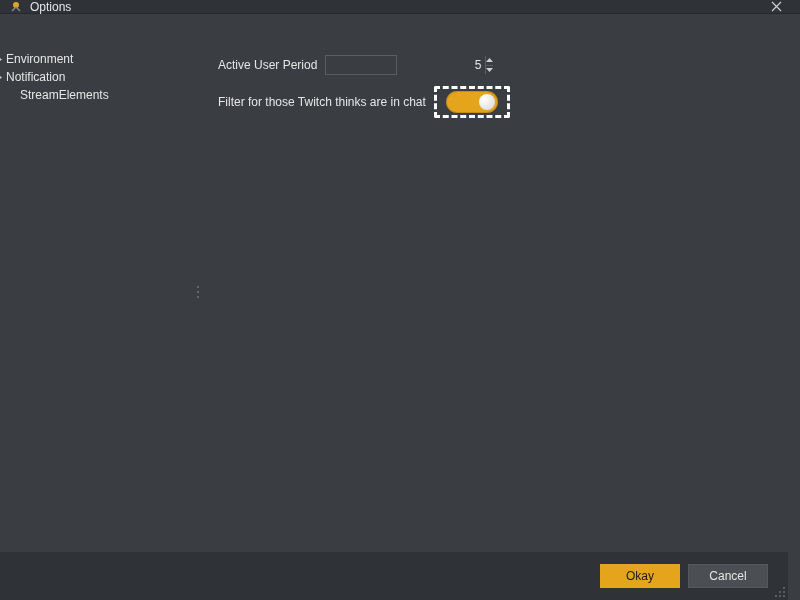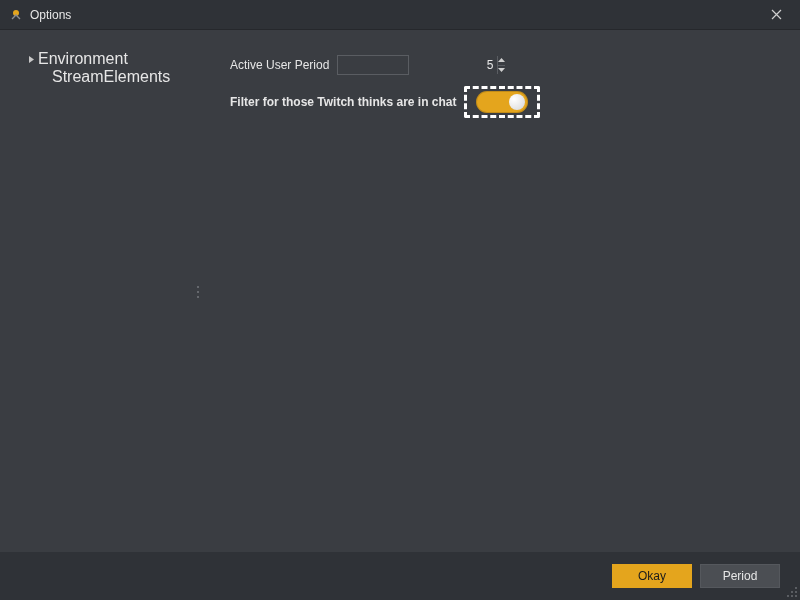--- a/index.html
+++ b/index.html
@@ -13,21 +13,21 @@
       width: 800px;
       height: 600px;
       background: #3a3d42;
       color: #e6e6e6;
       position: relative;
       overflow: hidden;
     }
 
     
     .titlebar {
-      height: 30px;
+      height: 14px;
       background: #2f3237;
       display: flex;
       align-items: center;
       padding: 0 6px 0 8px;
       font-size: 12px;
       border-bottom: 1px solid #26282c;
     }
     .title-icon {
       width: 16px;
       height: 16px;
@@ -53,22 +53,22 @@
       top: 32px;
       bottom: 48px;
       left: 0;
       right: 0;
       display: flex;
     }
 
     
     .sidebar {
       width: 202px;
-      padding: 18px 4px 4px 38px;
-      font-size: 16px;
+      padding: 18px 4px 4px 6px;
+      font-size: 12px;
       position: relative;
     }
     .nav-item {
       display: flex;
       align-items: center;
       height: 18px;
       cursor: default;
     }
     .nav-caret {
       width: 10px;
@@ -106,21 +106,20 @@
     .content {
       flex: 1;
       padding: 22px 16px 0 16px;
       font-size: 12px;
     }
     .row {
       display: flex;
       align-items: center;
       margin-bottom: 10px;
       height: 22px;
-      margin-left: 12px;
     }
     .row-label {
       white-space: nowrap;
       margin-right: 8px;
     }
 
     
     .spinner {
       width: 72px;
       height: 20px;
@@ -186,21 +185,21 @@
       height: 16px;
       border-radius: 50%;
       top: 3px;
       right: 3px;
       background: radial-gradient(circle at 5px 5px, #ffffff, #d6d6d6);
     }
 
     
     .footer {
       position: absolute;
-      left: 0; right: 0; bottom: 0;
+      left: 0; right: 12px; bottom: 0;
       height: 48px;
       background: #2f3237;
       display: flex;
       align-items: center;
       justify-content: flex-end;
       padding: 0 20px 0 8px;
     }
     .btn {
       height: 24px;
       min-width: 80px;
@@ -250,20 +249,28 @@
 <div class="main">
 
   <div class="sidebar">
     <div class="nav-item">
       <span class="nav-caret">
         <svg width="7" height="7" viewBox="0 0 7 7">
             <path d="M1 0 L6 3.5 L1 7 Z" fill="currentColor"></path>
           </svg>
       </span>
       <span class="nav-label">Environment</span>
+    </div>
+    <div class="nav-item">
+      <span class="nav-caret">
+        <svg width="7" height="7" viewBox="0 0 7 7">
+            <path d="M1 0 L6 3.5 L1 7 Z" fill="currentColor"></path>
+          </svg>
+      </span>
+      <span class="nav-label">Notification</span>
     </div>
     <div class="nav-item nav-child">
       <span class="nav-label">StreamElements</span>
     </div>
 
     <div class="resize-dots">
       <span></span>
         <span></span>
         <span></span>
     </div>
@@ -283,36 +290,36 @@
           </div>
           <div class="spinner-btn">
             <svg width="7" height="4" viewBox="0 0 7 4">
                 <path d="M0 0 L3.5 4 L7 0 Z" fill="currentColor"></path>
               </svg>
           </div>
         </div>
       </div>
     </div>
 
-    <div class="row" style="height:32px;font-weight:bold;">
+    <div class="row" style="height:32px;">
       <span class="row-label">Filter for those Twitch thinks are in chat</span>
       <div class="toggle-area">
         <div class="toggle-highlight"></div>
         <div class="toggle">
           <div class="knob"></div>
         </div>
       </div>
     </div>
 
   </div>
 </div>
 
 <div class="footer">
   <div class="btn btn-primary">Okay</div>
-  <div class="btn">Period</div>
+  <div class="btn">Cancel</div>
   <svg class="resize-grip" viewBox="0 0 14 14">
     <circle cx="12" cy="4" r="1" fill="#8f9297"></circle>
     <circle cx="8" cy="8" r="1" fill="#8f9297"></circle>
     <circle cx="12" cy="8" r="1" fill="#8f9297"></circle>
     <circle cx="4" cy="12" r="1" fill="#8f9297"></circle>
     <circle cx="8" cy="12" r="1" fill="#8f9297"></circle>
     <circle cx="12" cy="12" r="1" fill="#8f9297"></circle>
   </svg>
 </div>
 

